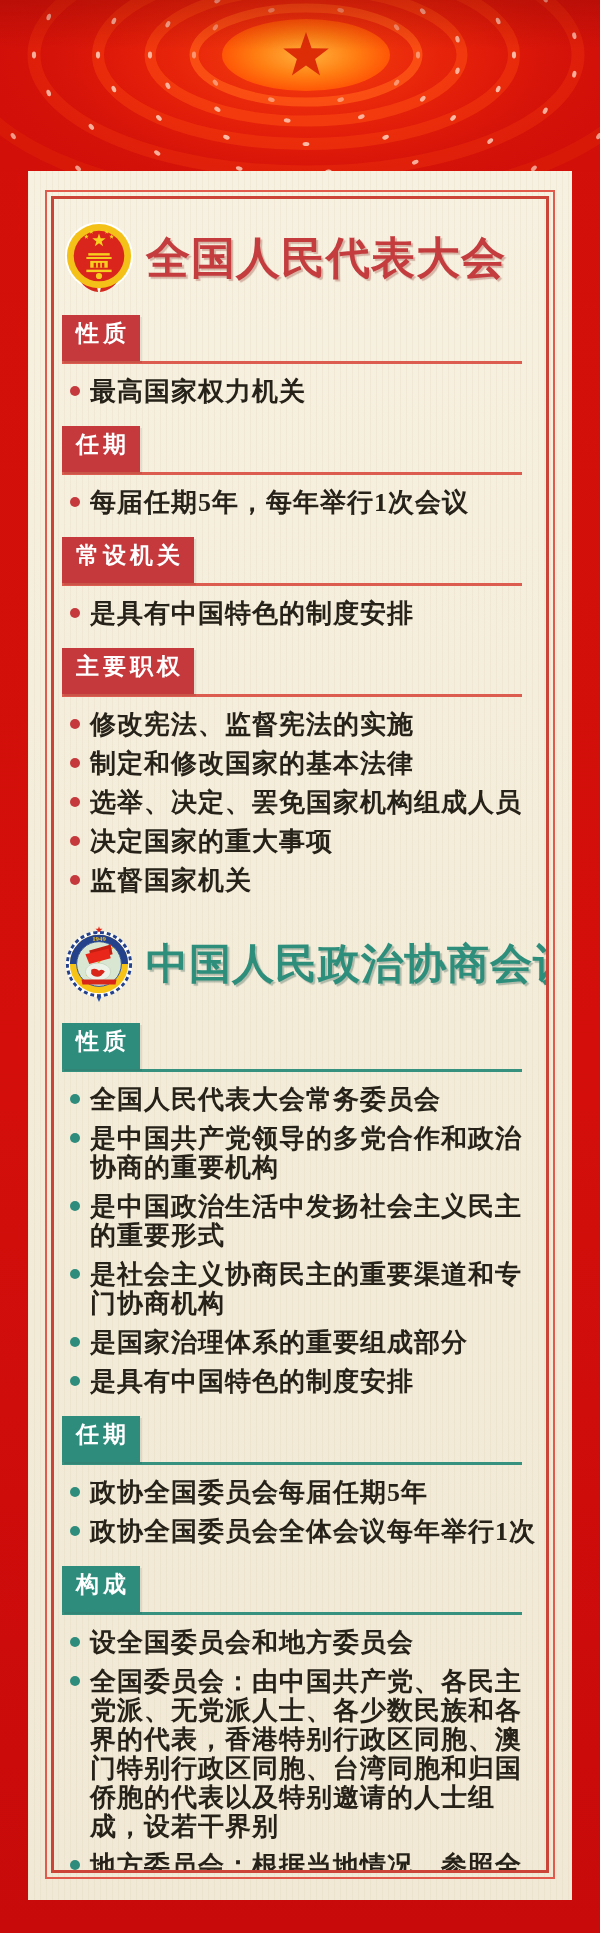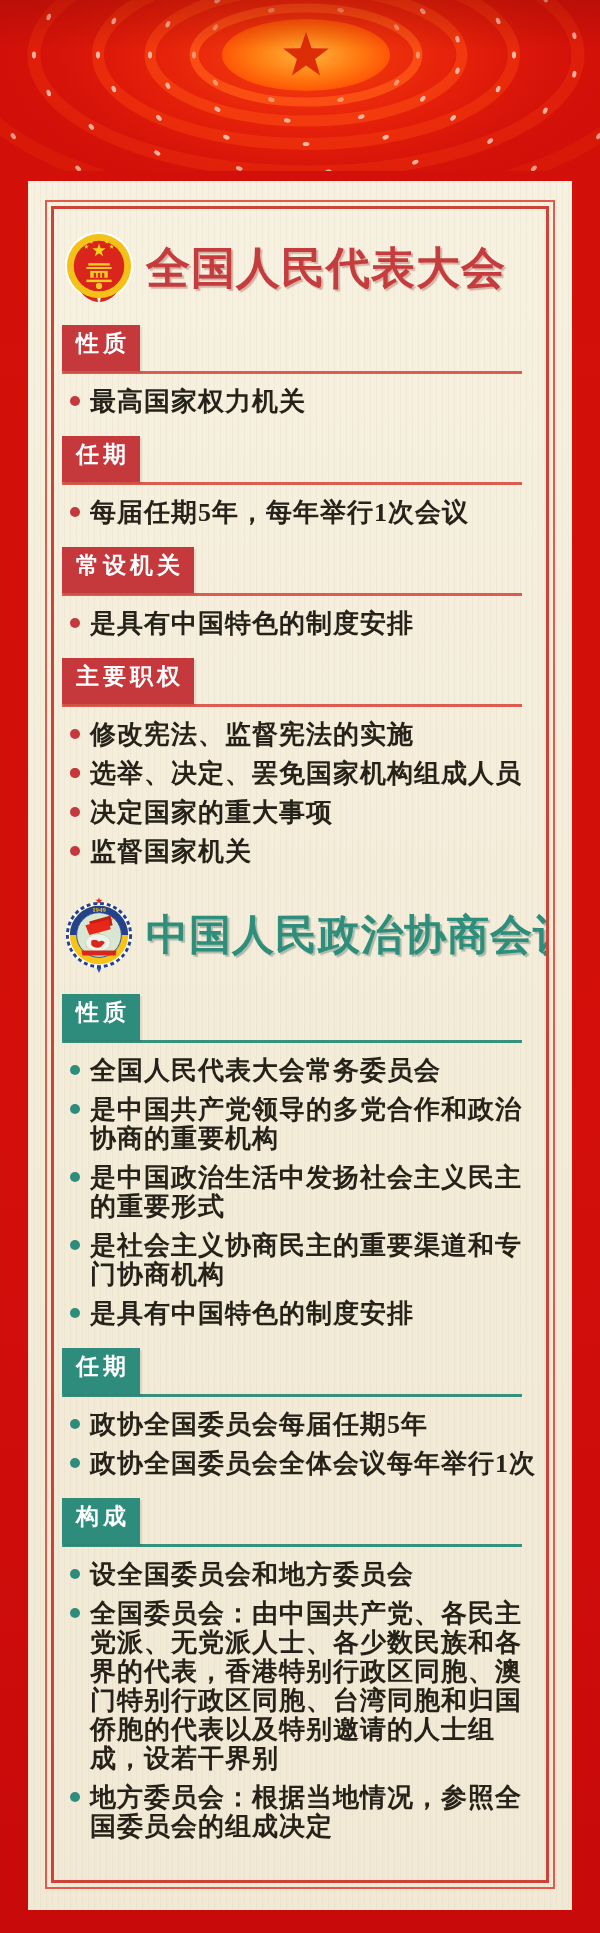--- a/index.html
+++ b/index.html
@@ -5,21 +5,21 @@
   html,body{margin:0;padding:0;}
   html{background:#b30a06;}
   body{
     width:600px;height:1933px;position:relative;overflow:hidden;
     background:linear-gradient(180deg,#d21009 0%,#d40f0b 55%,#c80a0a 100%);
     font-family:"Liberation Serif","DejaVu Serif",serif;
   }
   .banner{position:absolute;top:0;left:0;width:600px;height:171px;display:block;}
   
   .card{
-    position:absolute;left:28px;top:181px;width:544px;height:1729px;
+    position:absolute;left:28px;top:171px;width:544px;height:1729px;
     background:
       repeating-linear-gradient(90deg, rgba(213,198,166,.16) 0 1px, rgba(255,255,255,0) 1px 6px),
       linear-gradient(180deg,#f7f1e1 0%,#f3ecd9 50%,#f1e9d6 100%);
   }
   .frame{position:absolute;left:17px;right:17px;top:19px;bottom:21px;border:2px solid #e25a4c;}
   .frame-inner{position:absolute;inset:4px;border:3px solid #cc4337;padding:0 8px;overflow:hidden;}
   
   .org-header{display:flex;align-items:center;gap:12px;margin:22px 0 0 2px;}
   .org-header.teal{margin-top:30px;}
   .emblem{flex:0 0 auto;display:block;line-height:0;}
@@ -166,21 +166,21 @@
           <div class="bullets">
             <div class="bullet"><span class="dot"></span><span class="bullet-text">每届任期5年，每年举行1次会议</span></div>
           </div>
           <div class="section-head"><span class="section-tag">常设机关</span></div>
           <div class="bullets">
             <div class="bullet"><span class="dot"></span><span class="bullet-text">是具有中国特色的制度安排</span></div>
           </div>
           <div class="section-head"><span class="section-tag">主要职权</span></div>
           <div class="bullets">
             <div class="bullet"><span class="dot"></span><span class="bullet-text">修改宪法、监督宪法的实施</span></div>
-            <div class="bullet"><span class="dot"></span></div>
+            <div class="bullet"><span class="dot"></span><span class="bullet-text">制定和修改国家的基本法律</span></div>
             <div class="bullet"><span class="dot"></span><span class="bullet-text">选举、决定、罢免国家机构组成人员</span></div>
             <div class="bullet"><span class="dot"></span><span class="bullet-text">决定国家的重大事项</span></div>
             <div class="bullet"><span class="dot"></span><span class="bullet-text">监督国家机关</span></div>
           </div>
         </div>
 
       <header class="org-header teal" style="--accent: #2e8c7c;">
         <span class="emblem">
           <svg width="70" height="78" viewBox="0 0 72 80">
             <path d="M30 66 L36 79 L42 66 Z" fill="#2a52a8"></path>
@@ -201,20 +201,21 @@
         </span>
         <h1 class="org-title">中国人民政治协商会议</h1>
       </header>
       <div id="cppcc-sections" class="org-body teal" style="--accent: #2e8c7c;">
           <div class="section-head"><span class="section-tag">性质</span></div>
           <div class="bullets">
             <div class="bullet"><span class="dot"></span><span class="bullet-text">全国人民代表大会常务委员会</span></div>
             <div class="bullet"><span class="dot"></span><span class="bullet-text">是中国共产党领导的多党合作和政治协商的重要机构</span></div>
             <div class="bullet"><span class="dot"></span><span class="bullet-text">是中国政治生活中发扬社会主义民主的重要形式</span></div>
             <div class="bullet"><span class="dot"></span><span class="bullet-text">是社会主义协商民主的重要渠道和专门协商机构</span></div>
+            <div class="bullet"><span class="dot"></span><span class="bullet-text">是国家治理体系的重要组成部分</span></div>
             <div class="bullet"><span class="dot"></span><span class="bullet-text">是具有中国特色的制度安排</span></div>
           </div>
           <div class="section-head"><span class="section-tag">任期</span></div>
           <div class="bullets">
             <div class="bullet"><span class="dot"></span><span class="bullet-text">政协全国委员会每届任期5年</span></div>
             <div class="bullet"><span class="dot"></span><span class="bullet-text">政协全国委员会全体会议每年举行1次</span></div>
           </div>
           <div class="section-head"><span class="section-tag">构成</span></div>
           <div class="bullets">
             <div class="bullet"><span class="dot"></span><span class="bullet-text">设全国委员会和地方委员会</span></div>

